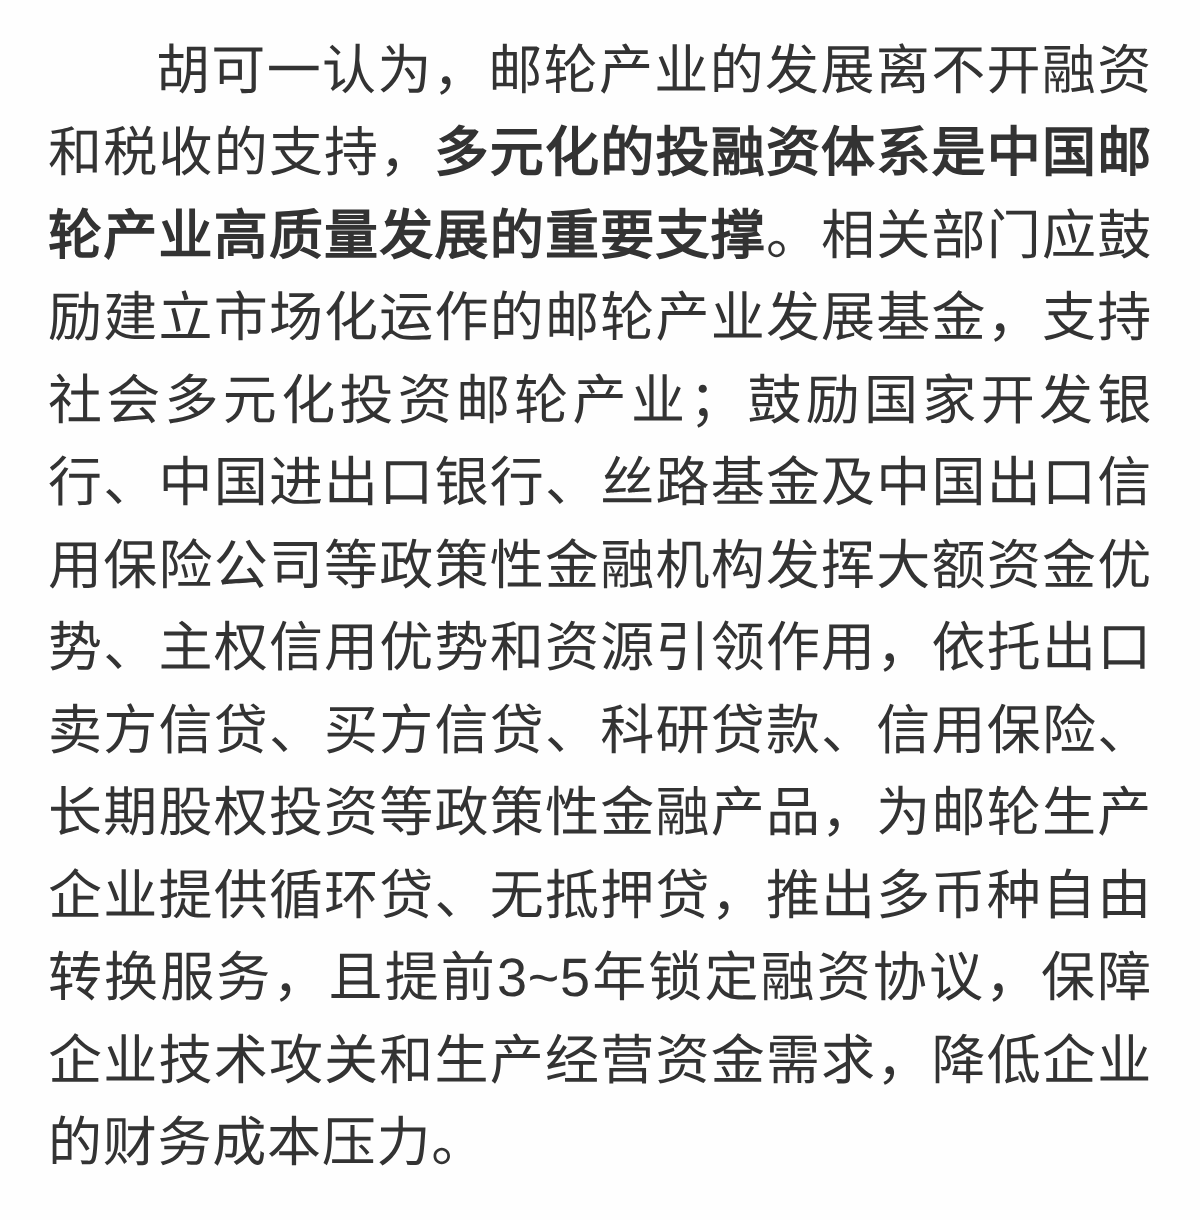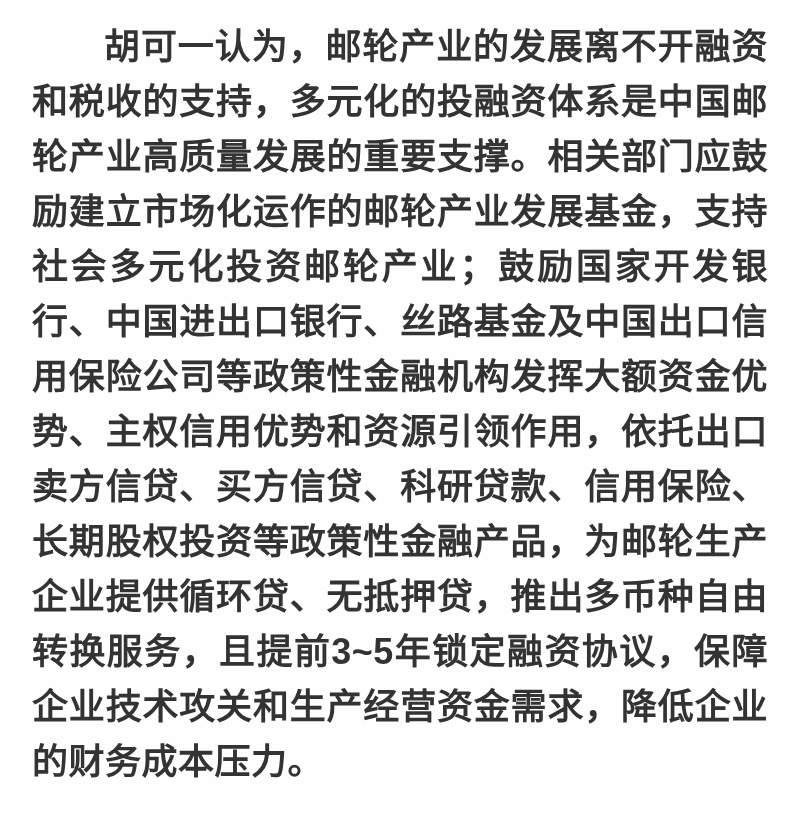--- a/index.html
+++ b/index.html
@@ -26,21 +26,21 @@
     line-height: 55px;
     letter-spacing: 0.5px;
     color: #333333;
     text-align: justify;
     text-justify: inter-ideograph;
     text-indent: 2em;
     word-break: normal;
     line-break: strict;
   }
   .seg {
-    font-weight: 700;
+    font-weight: 400;
   }
   .seg.bold {
     font-weight: 700;
   }
 </style>
 </head>
 <body>
 
 <div class="page">
   <p class="paragraph"><span class="seg">胡可一认为，邮轮产业的发展离不开融资和税收的支持，</span><span class="seg bold">多元化的投融资体系是中国邮轮产业高质量发展的重要支撑</span><span class="seg">。相关部门应鼓励建立市场化运作的邮轮产业发展基金，支持社会多元化投资邮轮产业；鼓励国家开发银行、中国进出口银行、丝路基金及中国出口信用保险公司等政策性金融机构发挥大额资金优势、主权信用优势和资源引领作用，依托出口卖方信贷、买方信贷、科研贷款、信用保险、长期股权投资等政策性金融产品，为邮轮生产企业提供循环贷、无抵押贷，推出多币种自由转换服务，且提前3~5年锁定融资协议，保障企业技术攻关和生产经营资金需求，降低企业的财务成本压力。</span></p>

